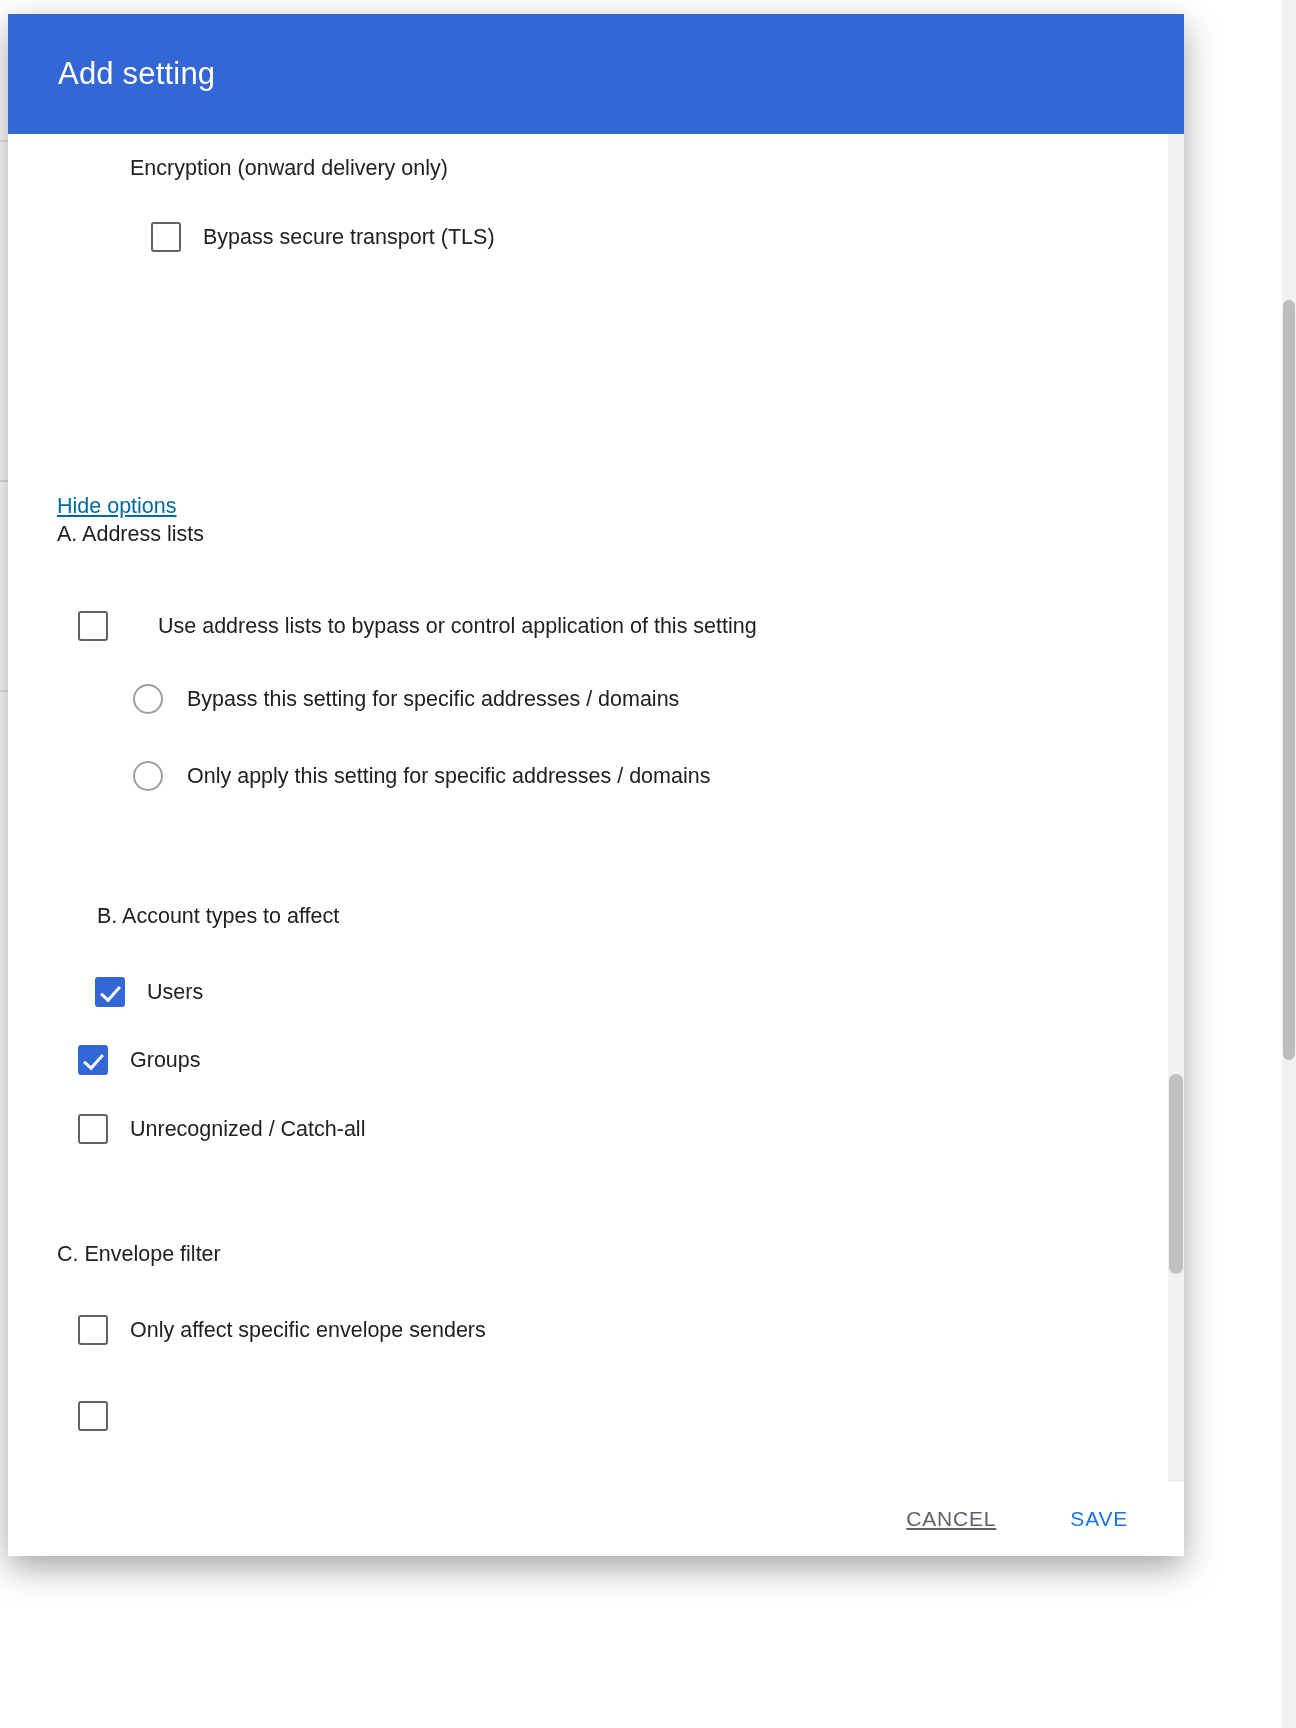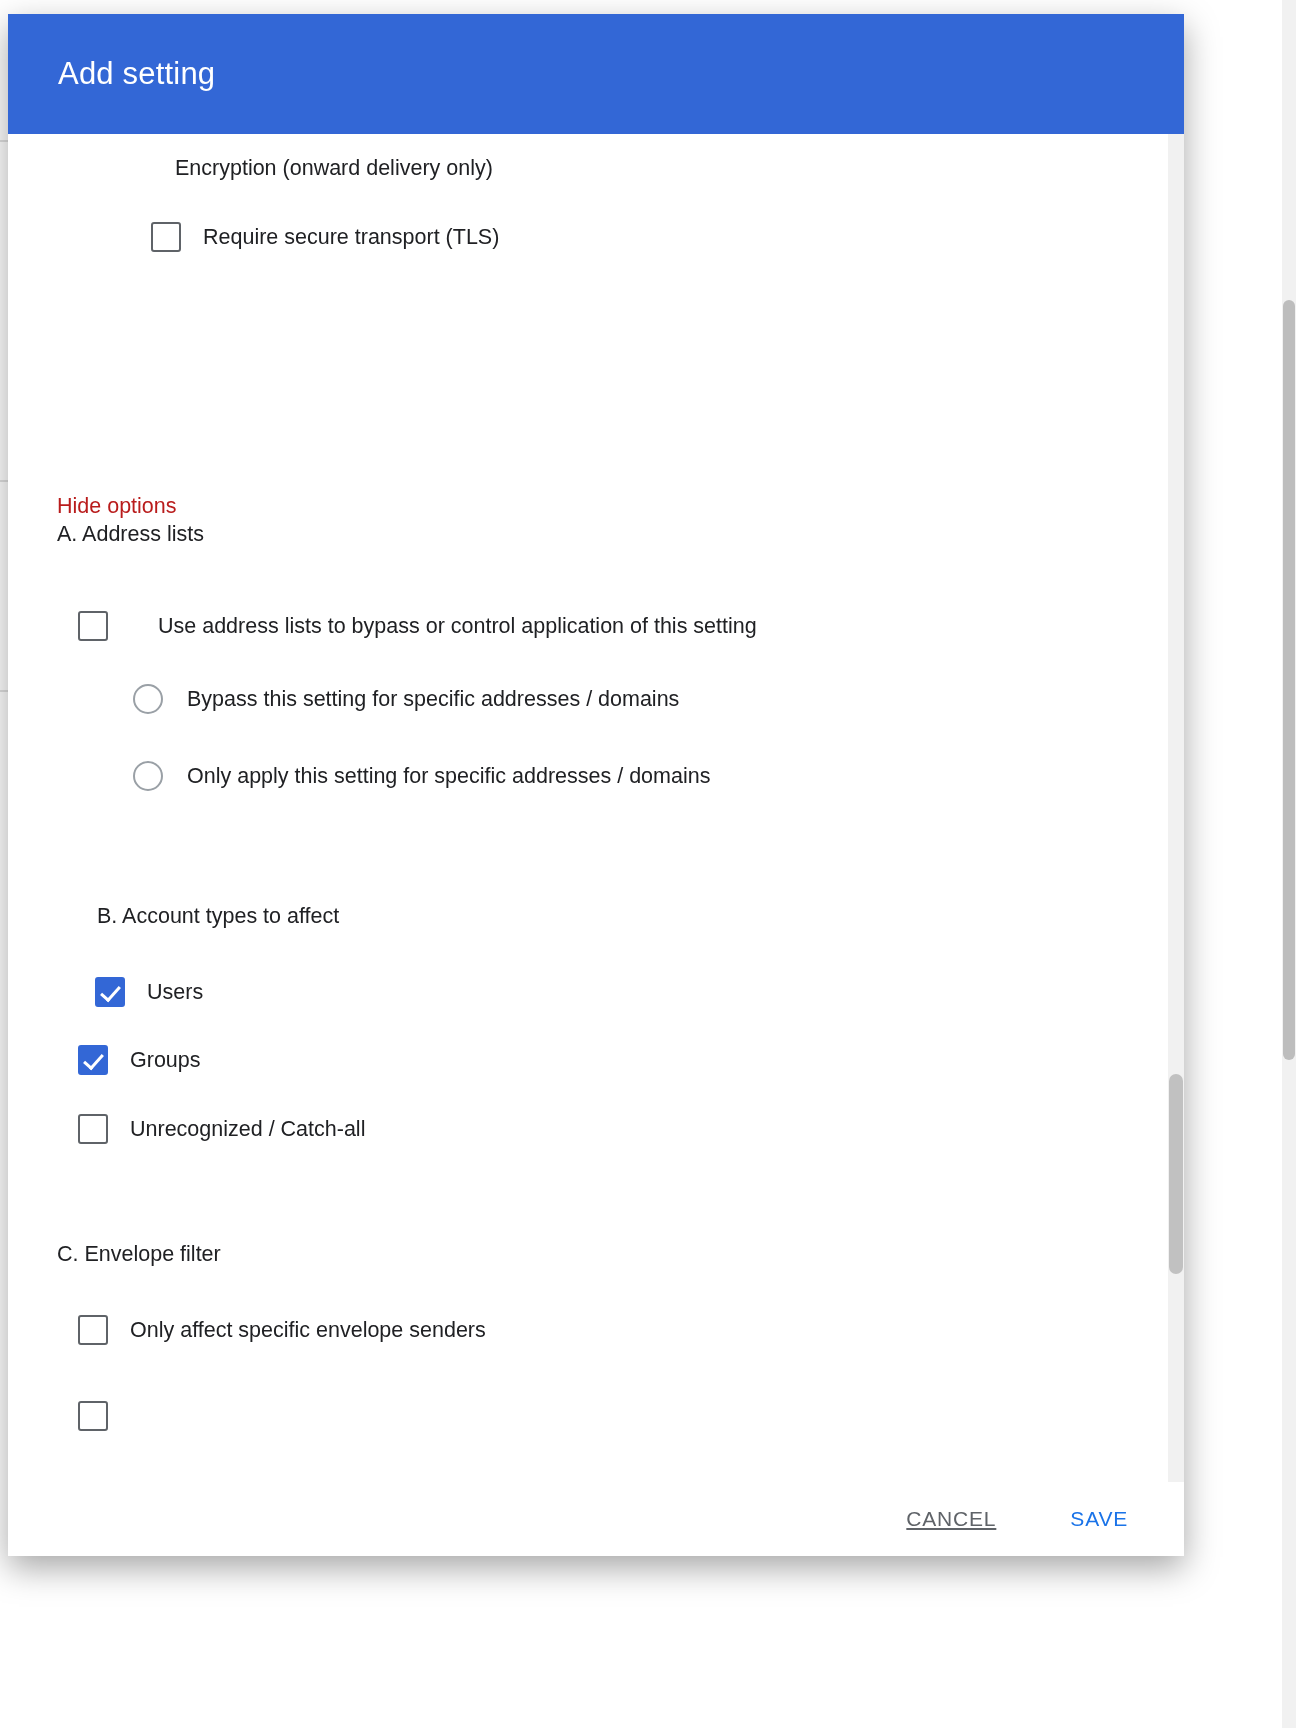--- a/index.html
+++ b/index.html
@@ -70,21 +70,20 @@
     width: 1160px;
     padding: 0;
   }
 
   .section-topline {
     position: absolute;
     left: 122px;
     top: 22px;
     font-size: 21.5px;
     color: #202124;
-    margin-left: 45px;
   }
 
   .tls-row {
     position: absolute;
     left: 143px;
     top: 88px;
     display: flex;
     align-items: center;
   }
 
@@ -135,22 +134,23 @@
     font-size: 21.5px;
     color: #202124;
     white-space: nowrap;
   }
 
   .hide-options {
     position: absolute;
     left: 49px;
     top: 360px;
     font-size: 21.5px;
-    color: #b91c1c;
+    color: #0369a1;
     cursor: pointer;
+    text-decoration: underline;
   }
 
   .group-heading {
     position: absolute;
     left: 49px;
     font-size: 21.5px;
     color: #202124;
   }
 
   .row {
@@ -243,21 +243,21 @@
     </div>
 
     <div class="dialog-body">
 
       <div class="content">
 
         <div class="section-topline">Encryption (onward delivery only)</div>
 
         <div class="tls-row">
           <div class="checkbox"></div>
-          <div class="cb-label">Require secure transport (TLS)</div>
+          <div class="cb-label">Bypass secure transport (TLS)</div>
         </div>
 
         <div class="hide-options">Hide options</div>
 
         <div class="group-heading" style="top:388px;">A. Address lists</div>
 
         <div class="row" style="left:70px; top:477px;gap:28px;">
           <div class="checkbox"></div>
           <div class="cb-label">Use address lists to bypass or control application of this setting</div>
         </div>

